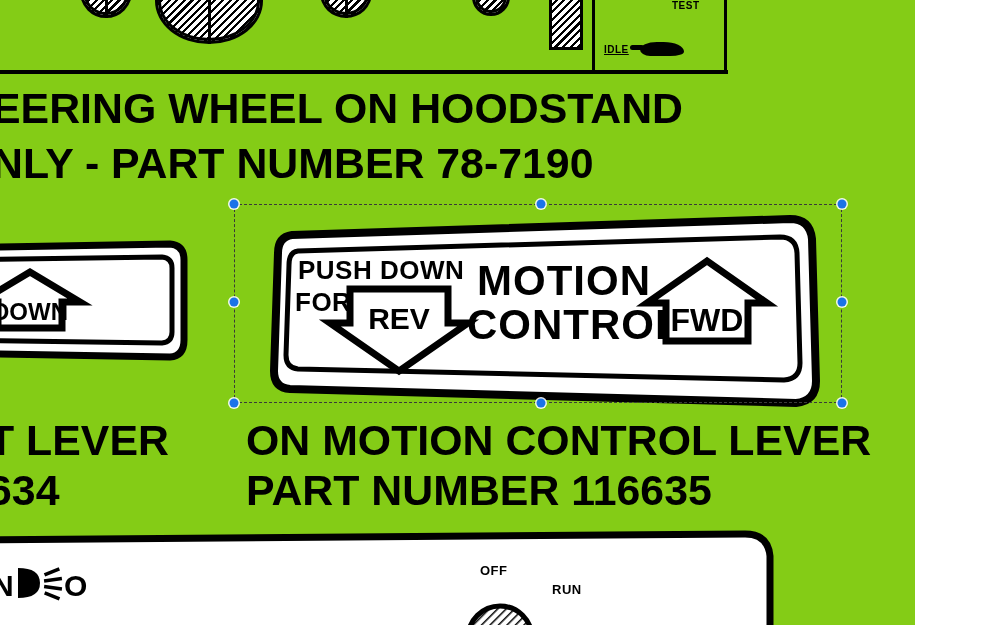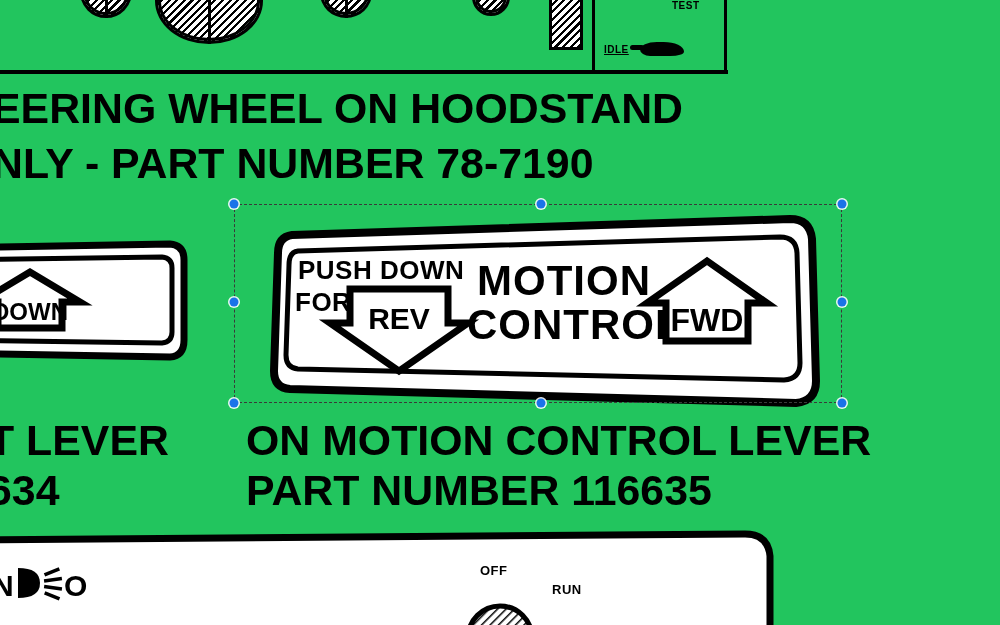--- a/index.html
+++ b/index.html
@@ -9,23 +9,23 @@
   }
   body {
     width: 1000px;
     height: 625px;
     overflow: hidden;
     font-family: "Liberation Sans", sans-serif;
     position: relative;
   }
   #page {
     position: relative;
-    width: 1000px;
+    width: 915px;
     height: 625px;
-    background: #22c55e;
+    background: #84cc16;
     overflow: hidden;
   }
 
   
   .scan-text {
     position: absolute;
     font-family: "Liberation Sans", sans-serif;
     font-weight: bold;
     color: #000000;
     white-space: nowrap;

